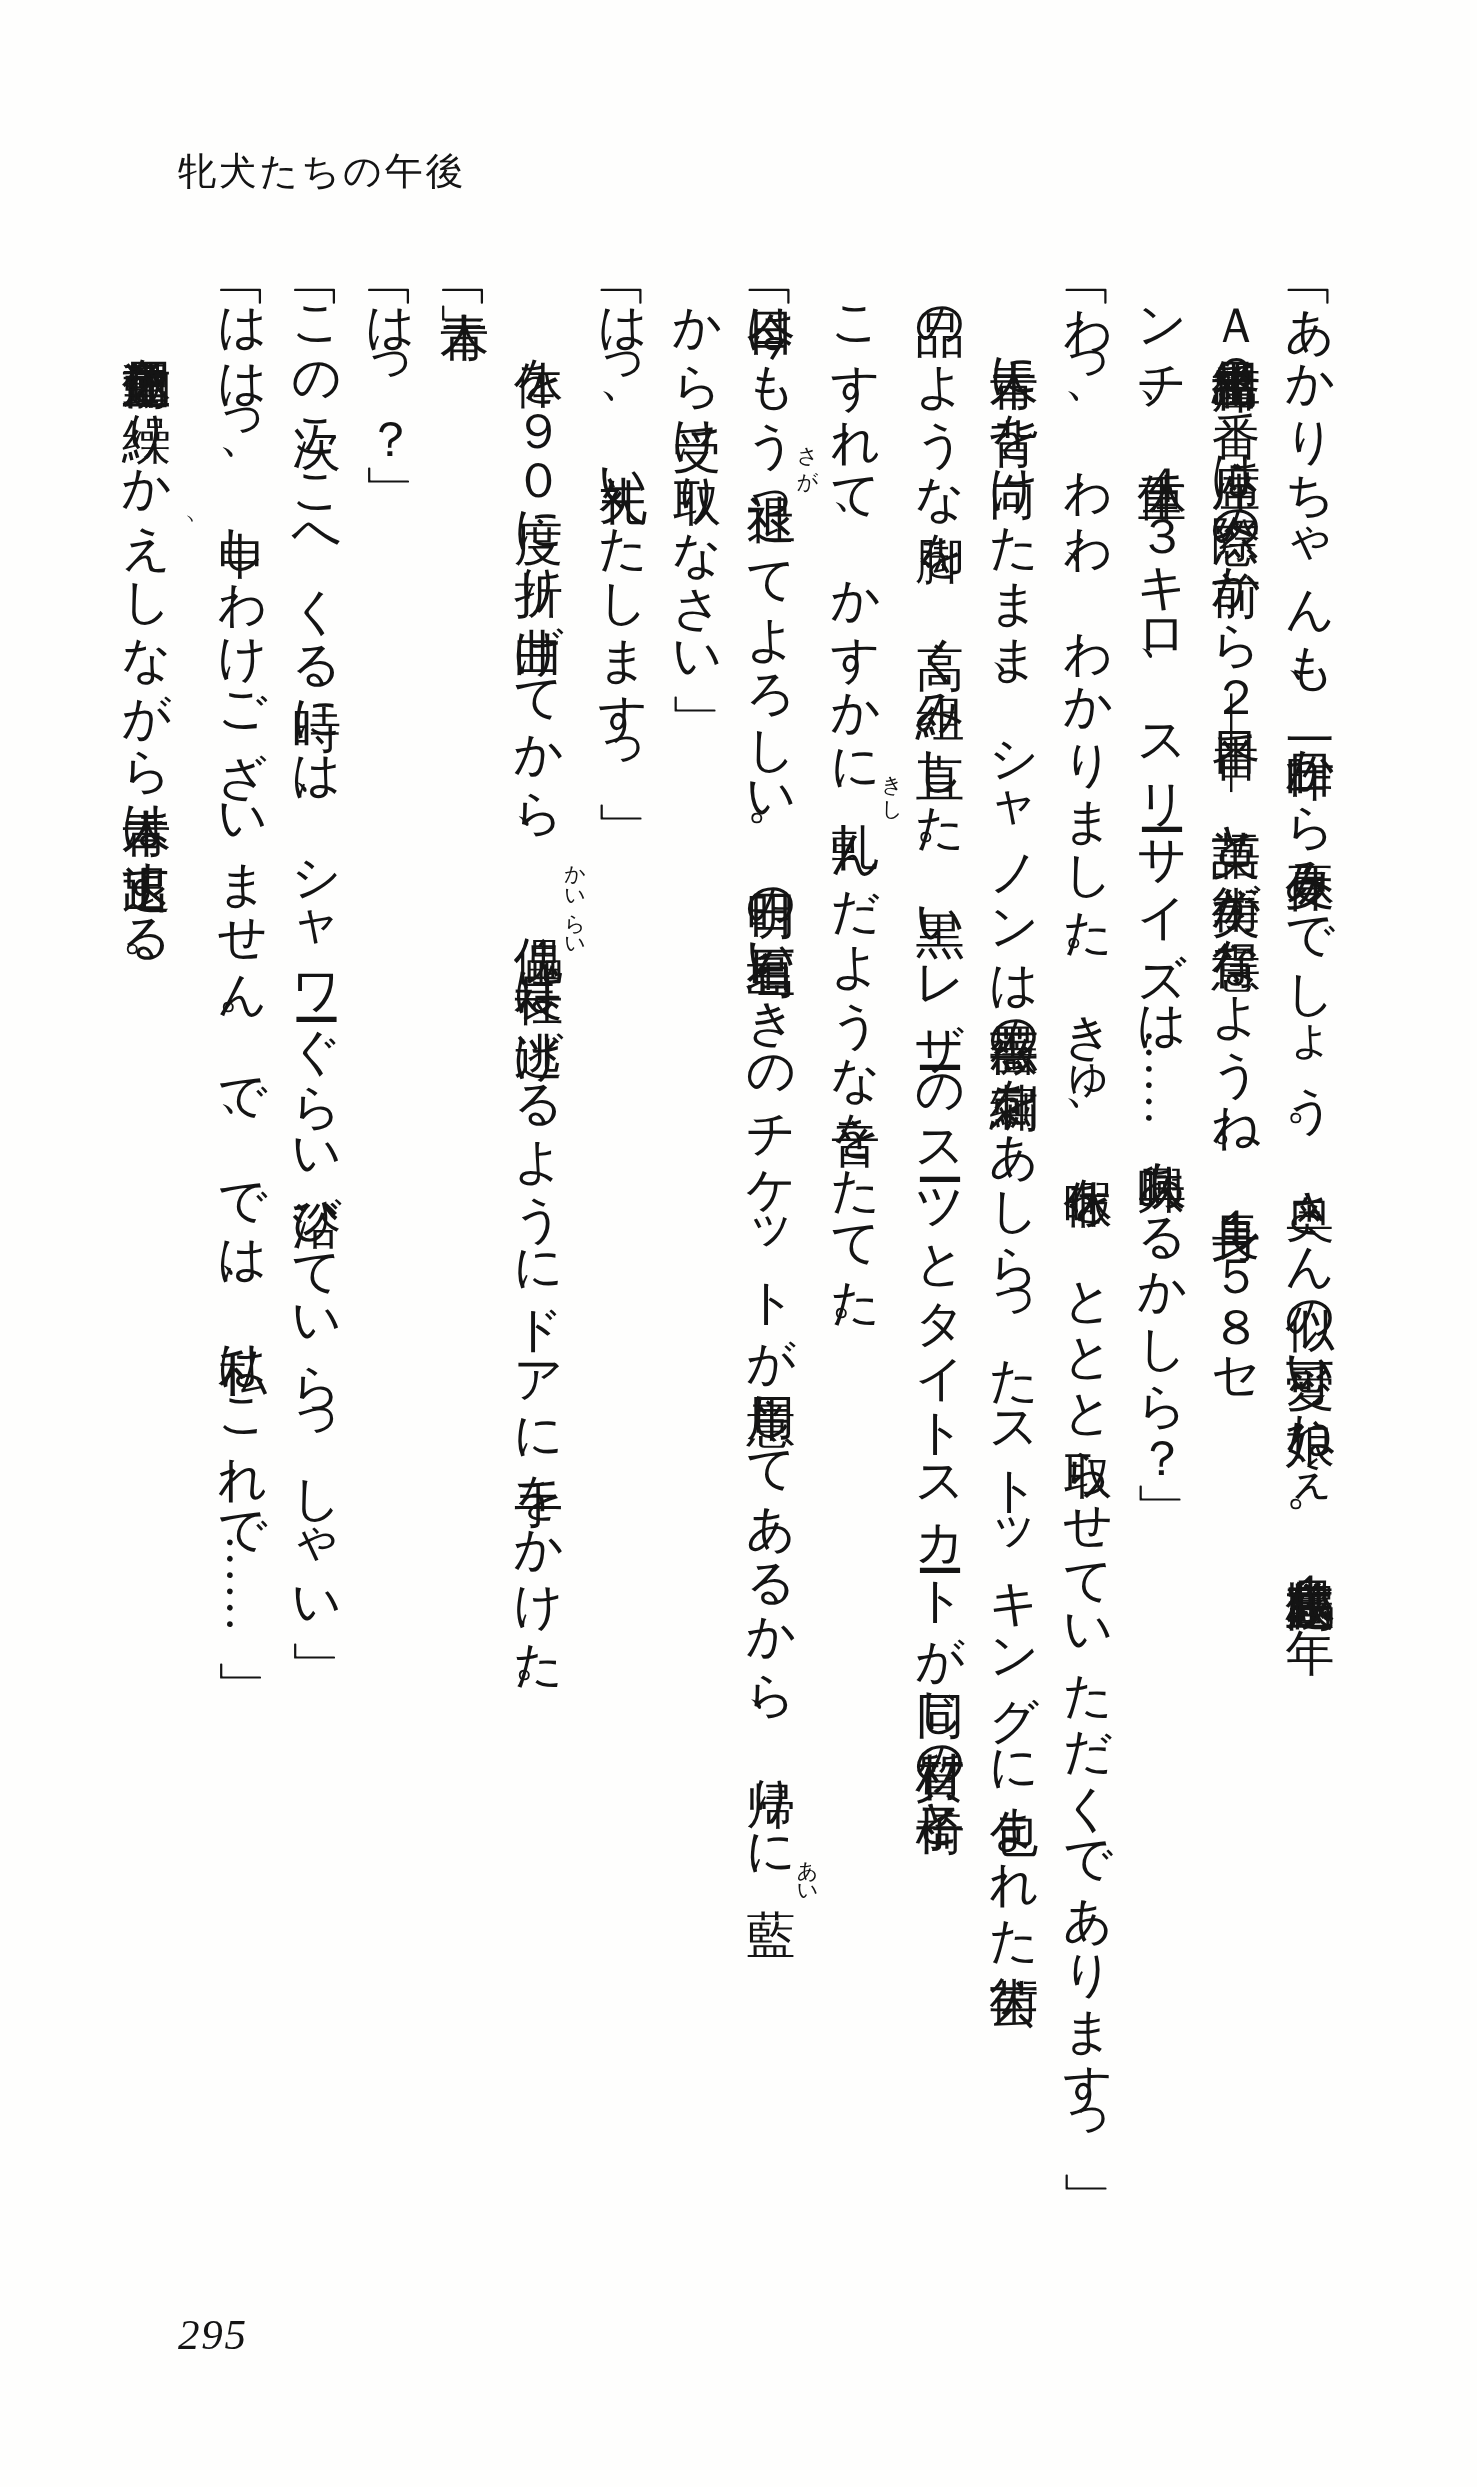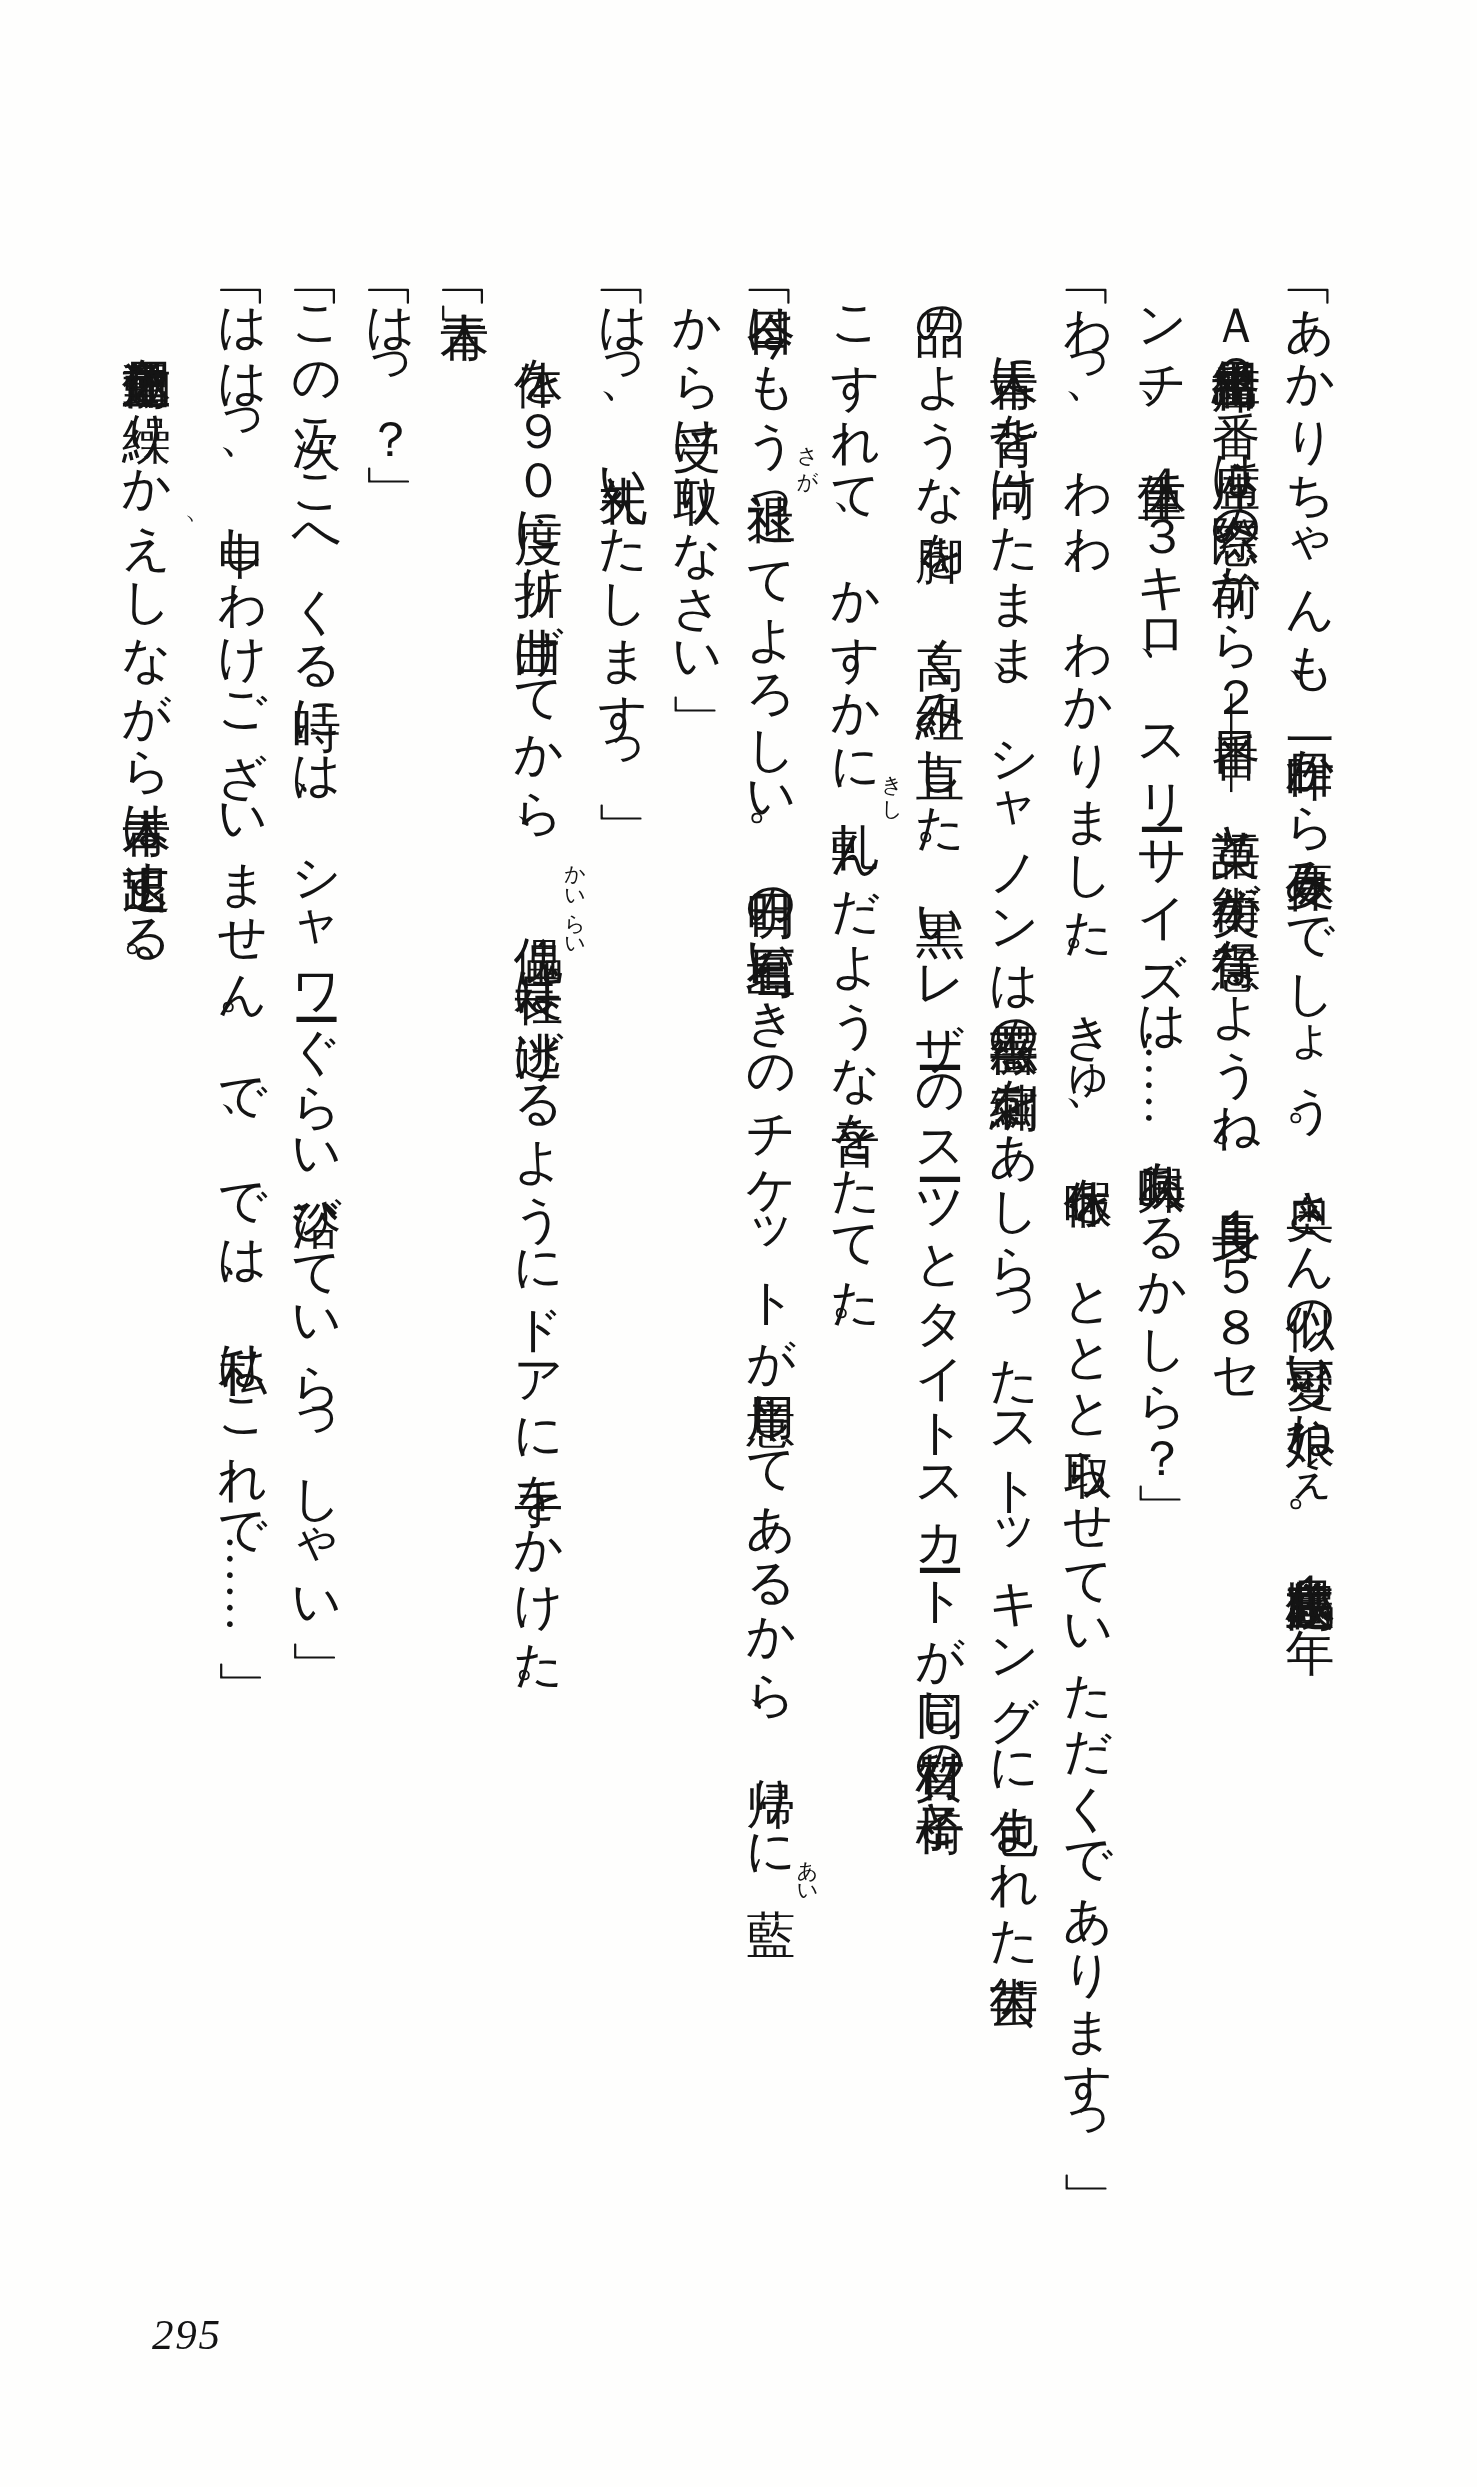--- a/index.html
+++ b/index.html
@@ -40,32 +40,33 @@
     line-height: 1;
     letter-spacing: 0;
     font-family: "Liberation Serif", "DejaVu Serif", serif;
   }
   .emph {
     -webkit-text-emphasis: filled sesame;
     text-emphasis: filled sesame;
   }
   .page-number {
     position: absolute;
-    left: 152px;
+    left: 178px;
     top: 2310px;
     font-size: 43px;
     font-style: italic;
     letter-spacing: 1.8px;
   }
 </style>
 </head>
 <body>
 
 <div class="page">
 
+  <div class="running-title">牝犬たちの午後</div>
 
   <div class="text-block">
       <p class="line"><span>「あかりちゃんも、一昨日から夏休みでしょう。奥さん似の可愛い娘ねぇ。県立鶴越高校１年</span></p>
       <p class="line"><span>Ａ組出席番号３番、座席は窓際の前から２番目——英語と美術が得意なようね。身長１５８セ</span></p>
       <p class="line"><span>ンチ、体重４３キロ、スリーサイズは……興味あるかしら？」</span></p>
       <p class="line"><span>「わっ、わわ、わかりました。きゅ、休暇を、ととと取らせていただくでありますっ」</span></p>
       <p class="line indent"><span>青木に背を向けたまま、シャノンは黒薔薇の刺繍をあしらったストッキングに包まれた芸術</span></p>
       <p class="line"><span>品のような脚を、高く組み直した。黒いレザーのスーツとタイトスカートが同じ材質の椅子と</span></p>
       <p class="line"><span>こすれて、かすかに</span><ruby>軋<rt>きし</rt></ruby><span>んだような音をたてた。</span></p>
       <p class="line"><span>「今日はもう</span><ruby>退社<rt>さが</rt></ruby><span>ってよろしい。明日の石垣島いきのチケットが用意してあるから、帰りに</span><ruby>藍<rt>あい</rt></ruby></p>

